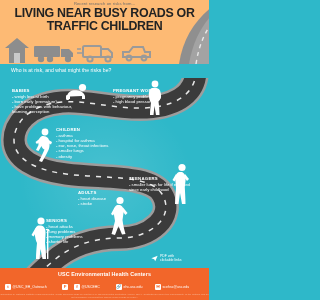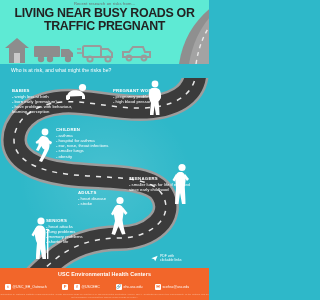--- a/index.html
+++ b/index.html
@@ -4,21 +4,21 @@
 <style>
   html,body{margin:0;padding:0;}
   body{
     width:209px;height:300px;overflow:hidden;
     font-family:"Liberation Sans",sans-serif;
     background:#2eb8c9;
   }
   #poster{position:relative;width:209px;height:300px;overflow:hidden;background:#2eb8c9;}
 
   
-  .header{position:absolute;left:0;top:0;width:209px;height:64px;background:#5eead4;overflow:hidden;}
+  .header{position:absolute;left:0;top:0;width:209px;height:64px;background:#fdba74;overflow:hidden;}
   .kicker{position:absolute;top:1px;left:0;width:209px;text-align:center;
           font-size:4.1px;color:#6d6d6d;letter-spacing:.1px;}
   .title{position:absolute;top:7px;left:0;width:209px;text-align:center;
          font-size:12.4px;line-height:12.6px;font-weight:bold;color:#232323;
          letter-spacing:-.3px;}
   .title .l2{display:block;}
 
   
   .hroad{position:absolute;right:-4px;top:-2px;width:64px;height:66px;}
 
@@ -82,21 +82,21 @@
     <svg class="hroad" viewBox="0 0 64 66" preserveAspectRatio="none">
       <path d="M30 66 C34 40 46 22 64 8 L64 66 Z" fill="#8f8f8f"></path>
       <path d="M40 66 C44 42 54 26 64 16 L64 66 Z" fill="#a3a3a3"></path>
       <path d="M47 66 C50 46 57 32 64 24" stroke="#e9e9e9" stroke-width="1.4" fill="none" stroke-dasharray="4 4"></path>
     </svg>
 
     <div class="kicker">Recent research on risks from...</div>
 
     <div class="title">
       <span>LIVING NEAR BUSY ROADS OR</span>
-      <span class="l2">TRAFFIC PREGNANT</span>
+      <span class="l2">TRAFFIC CHILDREN</span>
     </div>
 
     <svg class="icons" viewBox="0 0 150 28">
 
       <g fill="#8d8d8d">
         <path d="M2 12 L14 2 L26 12 L22 12 L22 27 L6 27 L6 12 Z"></path>
         <rect x="11" y="17" width="6" height="10" fill="#c9c9c9"></rect>
       </g>
 
       <g fill="#8d8d8d">

